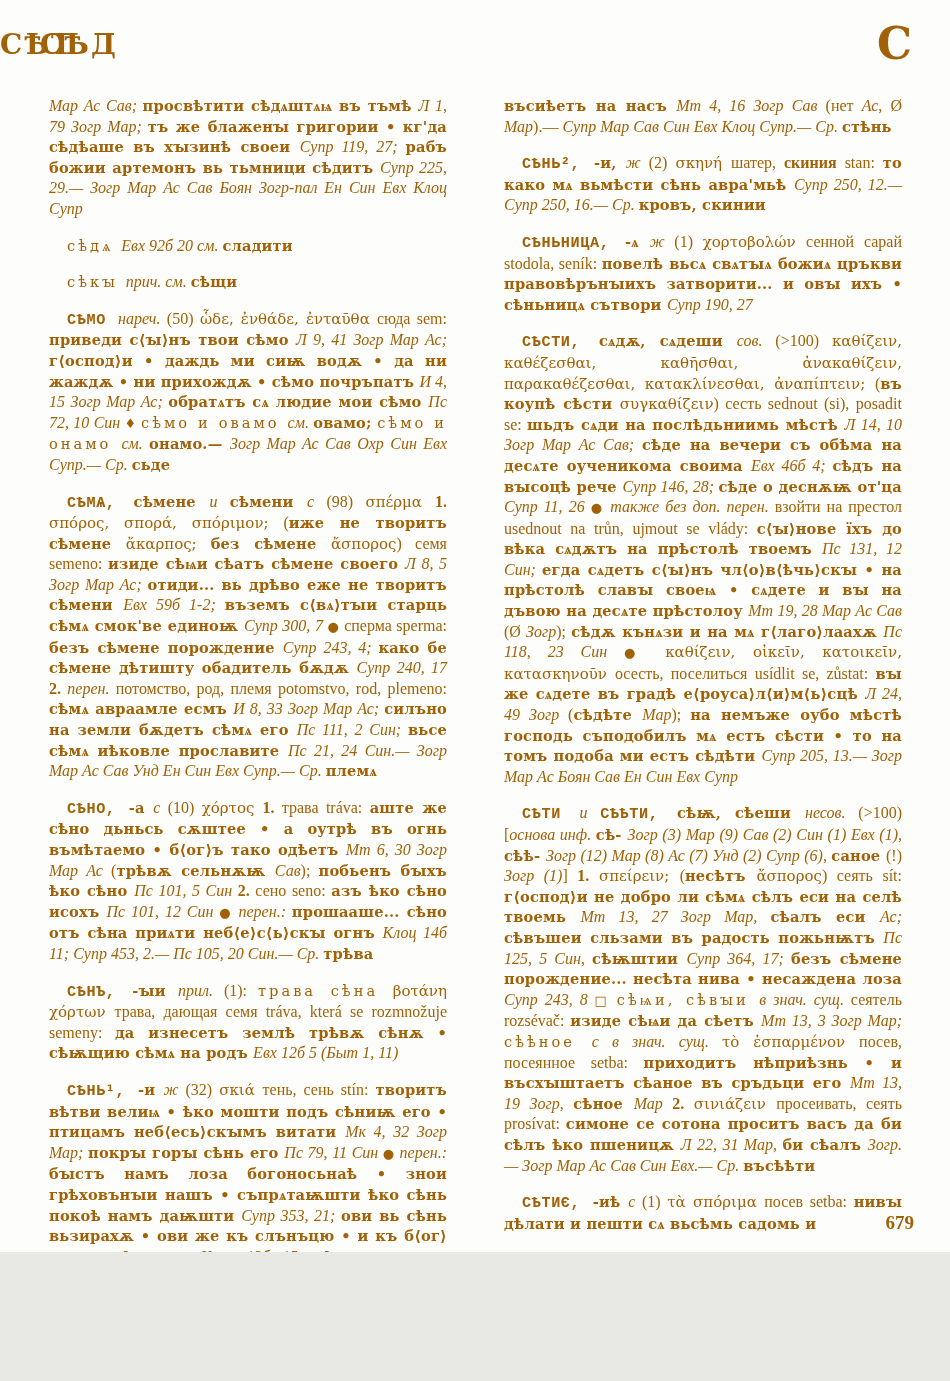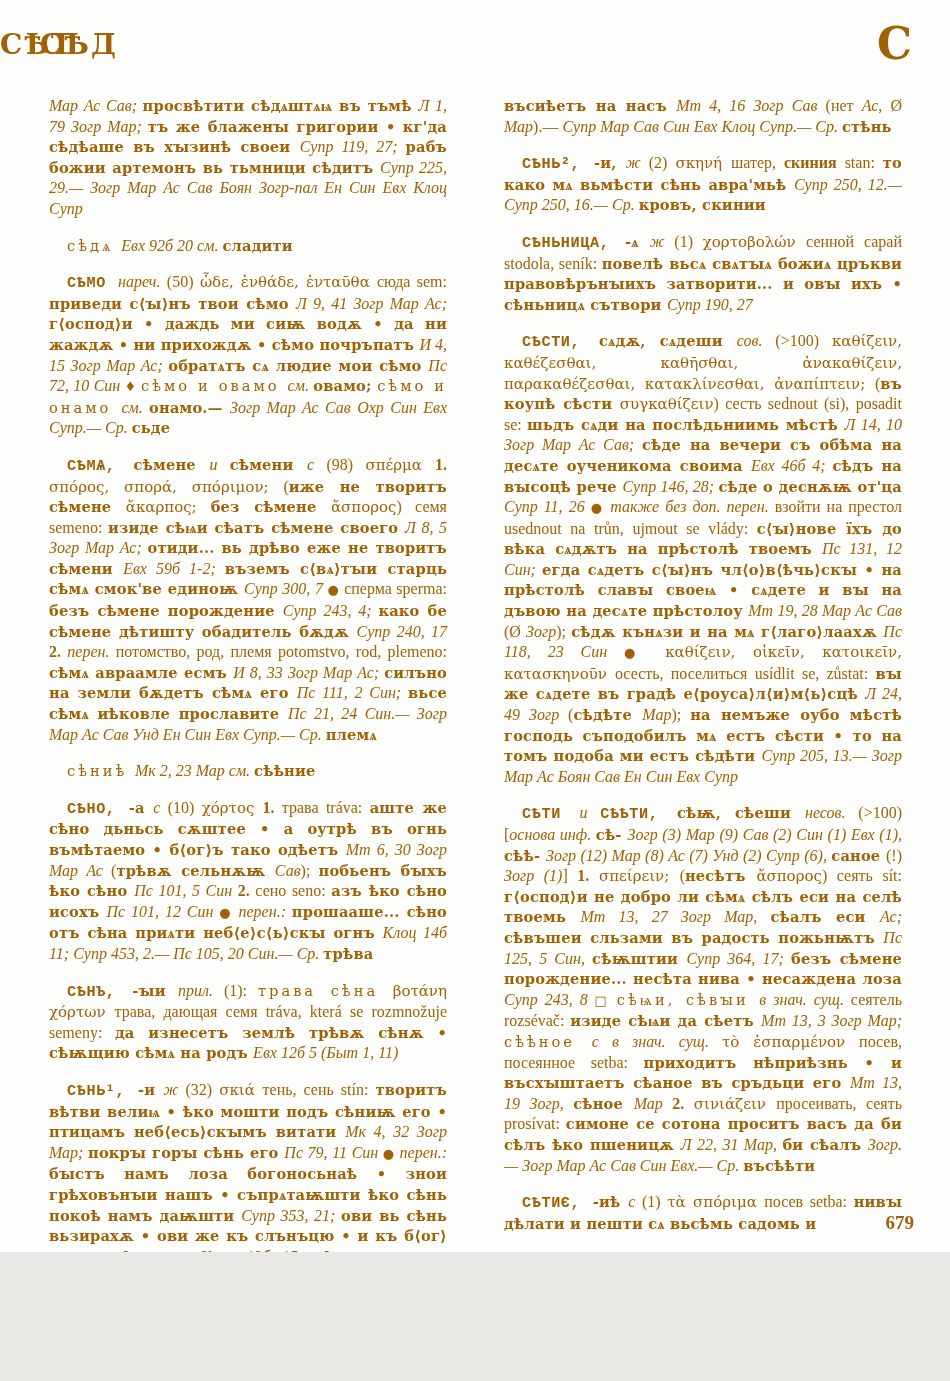--- a/index.html
+++ b/index.html
@@ -37,23 +37,23 @@
 
   <div class="running-head">
     <span class="rh-left">СѢД</span>
     <span class="rh-center">СѢТ</span>
     <span class="rh-right">С</span>
   </div>
 
   <div class="col col-left">
       <p class="para"><span class="s-it">Мар Ас Сав; </span><span class="s-cs">просвѣтити сѣдѧштѧѩ въ тъмѣ </span><span class="s-it">Л 1, 79 Зогр Мар; </span><span class="s-cs">тъ же блаженꙑ григории • кг'да сѣдѣаше въ хꙑзинѣ своеи </span><span class="s-it">Супр 119, 27; </span><span class="s-cs">рабъ божии артемонъ вь тьмници сѣдитъ </span><span class="s-it">Супр 225, 29.— Зогр Мар Ас Сав Боян Зогр-пал Ен Син Евх Клоц Супр</span></p>
       <p class="para indent"><span class="s-csp">сѣдѧ </span><span class="s-it"> Евх 92б 20 см. </span><span class="s-cs">сладити</span></p>
+      <p class="para indent"><span class="s-csp">сѣкꙑ </span><span class="s-it"> прич. см. </span><span class="s-cs">сѣщи</span></p>
       <p class="para indent"><span class="s-hw">СѢМО </span><span class="s-it">нареч. </span><span class="s-rm">(50) </span><span class="s-gr">ὧδε, ἐνθάδε, ἐνταῦθα </span><span class="s-rm">сюда sem: </span><span class="s-cs">приведи с⟨ꙑ⟩нъ твои сѣмо </span><span class="s-it">Л 9, 41 Зогр Мар Ас; </span><span class="s-cs">г⟨оспод⟩и • даждь ми сиѭ водѫ • да ни жаждѫ • ни прихождѫ • сѣмо почръпатъ </span><span class="s-it">И 4, 15 Зогр Мар Ас; </span><span class="s-cs">обратѧтъ сѧ людие мои сѣмо </span><span class="s-it">Пс 72, 10 Син </span><span class="s-sym">♦ </span><span class="s-csp">сѣмо и овамо </span><span class="s-it">см. </span><span class="s-cs">овамо; </span><span class="s-csp">сѣмо и онамо </span><span class="s-it">см. </span><span class="s-cs">онамо.— </span><span class="s-it">Зогр Мар Ас Сав Охр Син Евх Супр.— Ср. </span><span class="s-cs">сьде</span></p>
       <p class="para indent"><span class="s-hw">СѢМѦ, </span><span class="s-cs">сѣмене </span><span class="s-it">и </span><span class="s-cs">сѣмени </span><span class="s-it">с </span><span class="s-rm">(98) </span><span class="s-gr">σπέρμα </span><span class="s-b">1. </span><span class="s-gr">σπόρος, σπορά, σπόριμον; </span><span class="s-rm">(</span><span class="s-cs">иже не творитъ сѣмене </span><span class="s-gr">ἄκαρπος; </span><span class="s-cs">без сѣмене </span><span class="s-gr">ἄσπορος</span><span class="s-rm">) семя semeno: </span><span class="s-cs">изиде сѣѩи сѣатъ сѣмене своего </span><span class="s-it">Л 8, 5 Зогр Мар Ас; </span><span class="s-cs">отиди... вь дрѣво еже не творитъ сѣмени </span><span class="s-it">Евх 59б 1-2; </span><span class="s-cs">въземъ с⟨вѧ⟩тꙑи старць сѣмѧ смок'ве единоѭ </span><span class="s-it">Супр 300, 7 </span><span class="s-sym">● </span><span class="s-rm">сперма sperma: </span><span class="s-cs">безъ сѣмене порождение </span><span class="s-it">Супр 243, 4; </span><span class="s-cs">како бе сѣмене дѣтишту обадитель бѫдѫ </span><span class="s-it">Супр 240, 17 </span><span class="s-b">2. </span><span class="s-it">перен. </span><span class="s-rm">потомство, род, племя potomstvo, rod, plemeno: </span><span class="s-cs">сѣмѧ авраамле есмъ </span><span class="s-it">И 8, 33 Зогр Мар Ас; </span><span class="s-cs">силъно на земли бѫдетъ сѣмѧ его </span><span class="s-it">Пс 111, 2 Син; </span><span class="s-cs">вьсе сѣмѧ иѣковле прославите </span><span class="s-it">Пс 21, 24 Син.— Зогр Мар Ас Сав Унд Ен Син Евх Супр.— Ср. </span><span class="s-cs">племѧ</span></p>
-      <p class="para indent"><span class="s-csp">сѣниѣ </span><span class="s-it"> Мк 2, 23 Мар см. </span><span class="s-cs">сѣѣние</span></p>
       <p class="para indent"><span class="s-hw">СѢНО, </span><span class="s-cs">-а </span><span class="s-it">с </span><span class="s-rm">(10) </span><span class="s-gr">χόρτος </span><span class="s-b">1. </span><span class="s-rm">трава tráva: </span><span class="s-cs">аште же сѣно дьньсь сѫштее • а оутрѣ въ огнь въмѣтаемо • б⟨ог⟩ъ тако одѣетъ </span><span class="s-it">Мт 6, 30 Зогр Мар Ас </span><span class="s-rm">(</span><span class="s-cs">трѣвѫ сельнѫѭ </span><span class="s-it">Сав</span><span class="s-rm">); </span><span class="s-cs">побьенъ бꙑхъ ѣко сѣно </span><span class="s-it">Пс 101, 5 Син </span><span class="s-b">2. </span><span class="s-rm">сено seno: </span><span class="s-cs">азъ ѣко сѣно исохъ </span><span class="s-it">Пс 101, 12 Син </span><span class="s-sym">● </span><span class="s-it">перен.: </span><span class="s-cs">прошааше... сѣно отъ сѣна приѧти неб⟨е⟩с⟨ь⟩скꙑ огнъ </span><span class="s-it">Клоц 14б 11; Супр 453, 2.— Пс 105, 20 Син.— Ср. </span><span class="s-cs">трѣва</span></p>
       <p class="para indent"><span class="s-hw">СѢНЪ, </span><span class="s-cs">-ꙑи </span><span class="s-it">прил. </span><span class="s-rm">(1): </span><span class="s-csp">трава сѣна </span><span class="s-gr">βοτάνη χόρτων </span><span class="s-rm">трава, дающая семя tráva, která se rozmnožuje semeny: </span><span class="s-cs">да изнесетъ землѣ трѣвѫ сѣнѫ • сѣѭщию сѣмѧ на родъ </span><span class="s-it">Евх 12б 5 (Быт 1, 11)</span></p>
       <p class="para indent"><span class="s-hw">СѢНЬ¹, </span><span class="s-cs">-и </span><span class="s-it">ж </span><span class="s-rm">(32) </span><span class="s-gr">σκιά </span><span class="s-rm">тень, сень stín: </span><span class="s-cs">творитъ вѣтви велиѩ • ѣко мошти подъ сѣниѭ его • птицамъ неб⟨есь⟩скꙑмъ витати </span><span class="s-it">Мк 4, 32 Зогр Мар; </span><span class="s-cs">покрꙑ горꙑ сѣнь его </span><span class="s-it">Пс 79, 11 Син </span><span class="s-sym">● </span><span class="s-it">перен.: </span><span class="s-cs">бꙑстъ намъ лоза богоносьнаѣ • знои грѣховънꙑи нашъ • съпрѧтаѭшти ѣко сѣнь покоѣ намъ даѭшти </span><span class="s-it">Супр 353, 21; </span><span class="s-cs">ови вь сѣнь вьзирахѫ • ови же къ слънъцю • и къ б⟨ог⟩оу притѣкаахѫ </span><span class="s-it">Клоц 13б 15; </span><span class="s-cs">сѣдѧштимъ въ тъмѣ и въ сѣни съмрътьнѣ • свѣтъ</span></p>
     </div>
   <div class="col col-right">
       <p class="para"><span class="s-cs">въсиѣетъ на насъ </span><span class="s-it">Мт 4, 16 Зогр Сав </span><span class="s-rm">(нет </span><span class="s-it">Ас</span><span class="s-rm">, Ø </span><span class="s-it">Мар</span><span class="s-rm">).— </span><span class="s-it">Супр Мар Сав Син Евх Клоц Супр.— Ср. </span><span class="s-cs">стѣнь</span></p>
       <p class="para indent"><span class="s-hw">СѢНЬ², </span><span class="s-cs">-и, </span><span class="s-it">ж </span><span class="s-rm">(2) </span><span class="s-gr">σκηνή </span><span class="s-rm">шатер, </span><span class="s-b">скиния </span><span class="s-rm">stan: </span><span class="s-cs">то како мѧ вьмѣсти сѣнь авра'мьѣ </span><span class="s-it">Супр 250, 12.— Супр 250, 16.— Ср. </span><span class="s-cs">кровъ, скинии</span></p>
       <p class="para indent"><span class="s-hw">СѢНЬНИЦА, </span><span class="s-cs">-ѧ </span><span class="s-it">ж </span><span class="s-rm">(1) </span><span class="s-gr">χορτοβολών </span><span class="s-rm">сенной сарай stodola, seník: </span><span class="s-cs">повелѣ вьсѧ свѧтꙑѧ божиѧ цръкви правовѣрънꙑихъ затворити... и овꙑ ихъ • сѣньницѧ сътвори </span><span class="s-it">Супр 190, 27</span></p>
       <p class="para indent"><span class="s-hw">СѢСТИ, </span><span class="s-cs">сѧдѫ, сѧдеши </span><span class="s-it">сов. </span><span class="s-rm">(&gt;100) </span><span class="s-gr">καθίζειν, καθέζεσθαι, καθῆσθαι, ἀνακαθίζειν, παρακαθέζεσθαι, κατακλίνεσθαι, ἀναπίπτειν; </span><span class="s-rm">(</span><span class="s-cs">въ коупѣ сѣсти </span><span class="s-gr">συγκαθίζειν</span><span class="s-rm">) сесть sednout (si), posadit se: </span><span class="s-cs">шьдъ сѧди на послѣдьниимь мѣстѣ </span><span class="s-it">Л 14, 10 Зогр Мар Ас Сав; </span><span class="s-cs">сѣде на вечери съ обѣма на десѧте оученикома своима </span><span class="s-it">Евх 46б 4; </span><span class="s-cs">сѣдъ на вꙑсоцѣ рече </span><span class="s-it">Супр 146, 28; </span><span class="s-cs">сѣде о деснѫѭ от'ца </span><span class="s-it">Супр 11, 26 </span><span class="s-sym">● </span><span class="s-it">также без доп. перен. </span><span class="s-rm">взойти на престол usednout na trůn, ujmout se vlády: </span><span class="s-cs">с⟨ꙑ⟩нове їхъ до вѣка сѧдѫтъ на прѣстолѣ твоемъ </span><span class="s-it">Пс 131, 12 Син; </span><span class="s-cs">егда сѧдетъ с⟨ꙑ⟩нъ чл⟨о⟩в⟨ѣчь⟩скꙑ • на прѣстолѣ славꙑ своеѩ • сѧдете и вꙑ на дъвою на десѧте прѣстолоу </span><span class="s-it">Мт 19, 28 Мар Ас Сав </span><span class="s-rm">(Ø </span><span class="s-it">Зогр</span><span class="s-rm">); </span><span class="s-cs">сѣдѫ кънѧзи и на мѧ г⟨лаго⟩лаахѫ </span><span class="s-it">Пс 118, 23 Син </span><span class="s-sym">● </span><span class="s-gr">καθίζειν, οἰκεῖν, κατοικεῖν, κατασκηνοῦν </span><span class="s-rm">осесть, поселиться usídlit se, zůstat: </span><span class="s-cs">вꙑ же сѧдете въ градѣ е⟨роуса⟩л⟨и⟩м⟨ь⟩сцѣ </span><span class="s-it">Л 24, 49 Зогр </span><span class="s-rm">(</span><span class="s-cs">сѣдѣте </span><span class="s-it">Мар</span><span class="s-rm">); </span><span class="s-cs">на немъже оубо мѣстѣ господь съподобилъ мѧ естъ сѣсти • то на томъ подоба ми естъ сѣдѣти </span><span class="s-it">Супр 205, 13.— Зогр Мар Ас Боян Сав Ен Син Евх Супр</span></p>
       <p class="para indent"><span class="s-hw">СѢТИ </span><span class="s-it">и </span><span class="s-hw">СѢѢТИ, </span><span class="s-cs">сѣѭ, сѣеши </span><span class="s-it">несов. </span><span class="s-rm">(&gt;100) [</span><span class="s-it">основа инф. </span><span class="s-cs">сѣ- </span><span class="s-it">Зогр (3) Мар (9) Сав (2) Син (1) Евх (1), </span><span class="s-cs">сѣѣ- </span><span class="s-it">Зогр (12) Мар (8) Ас (7) Унд (2) Супр (6), </span><span class="s-cs">саное </span><span class="s-rm">(!) </span><span class="s-it">Зогр (1)</span><span class="s-rm">] </span><span class="s-b">1. </span><span class="s-gr">σπείρειν; </span><span class="s-rm">(</span><span class="s-cs">несѣтъ </span><span class="s-gr">ἄσπορος</span><span class="s-rm">) сеять sít: </span><span class="s-cs">г⟨оспод⟩и не добро ли сѣмѧ сѣлъ еси на селѣ твоемь </span><span class="s-it">Мт 13, 27 Зогр Мар, </span><span class="s-cs">сѣалъ еси </span><span class="s-it">Ас; </span><span class="s-cs">сѣвъшеи сльзами въ радость пожьнѭтъ </span><span class="s-it">Пс 125, 5 Син, </span><span class="s-cs">сѣѭштии </span><span class="s-it">Супр 364, 17; </span><span class="s-cs">безъ сѣмене порождение... несѣта нива • несаждена лоза </span><span class="s-it">Супр 243, 8 </span><span class="s-sym">□ </span><span class="s-csp">сѣѩи, сѣвꙑи </span><span class="s-it">в знач. сущ. </span><span class="s-rm">сеятель rozsévač: </span><span class="s-cs">изиде сѣѩи да сѣетъ </span><span class="s-it">Мт 13, 3 Зогр Мар; </span><span class="s-csp">сѣѣное </span><span class="s-it">с в знач. сущ. </span><span class="s-gr">τὸ ἐσπαρμένον </span><span class="s-rm">посев, посеянное setba: </span><span class="s-cs">приходитъ нѣприѣзнь • и въсхꙑштаетъ сѣаное въ сръдьци его </span><span class="s-it">Мт 13, 19 Зогр, </span><span class="s-cs">сѣное </span><span class="s-it">Мар </span><span class="s-b">2. </span><span class="s-gr">σινιάζειν </span><span class="s-rm">просеивать, сеять prosívat: </span><span class="s-cs">симоне се сотона проситъ васъ да би сѣлъ ѣко пшеницѫ </span><span class="s-it">Л 22, 31 Мар, </span><span class="s-cs">би сѣалъ </span><span class="s-it">Зогр.— Зогр Мар Ас Сав Син Евх.— Ср. </span><span class="s-cs">въсѣѣти</span></p>

